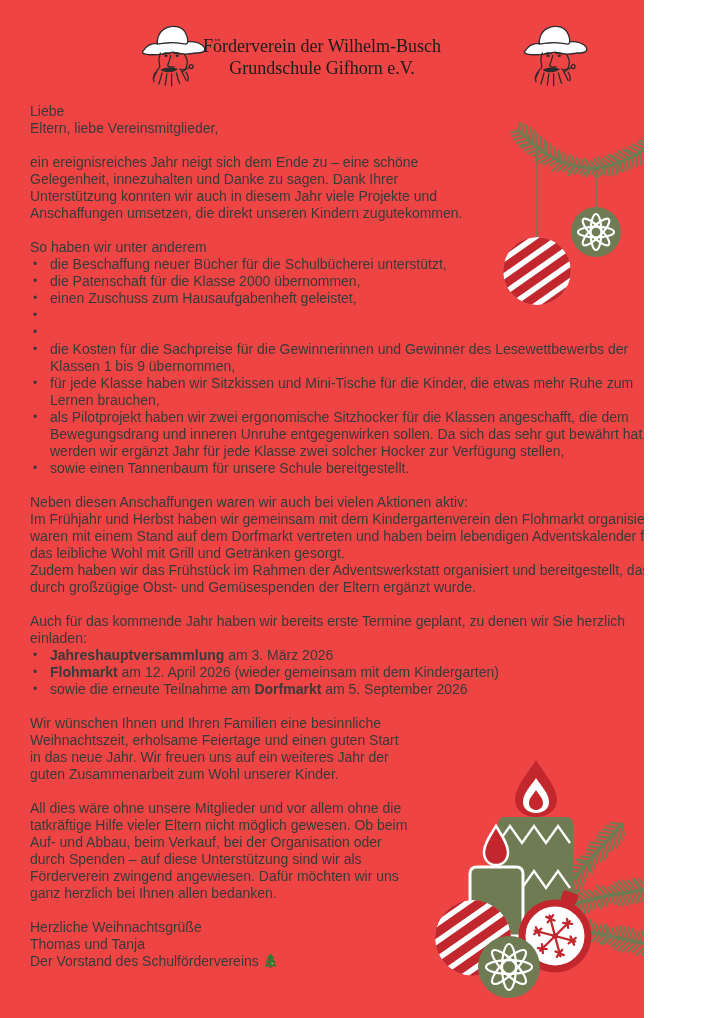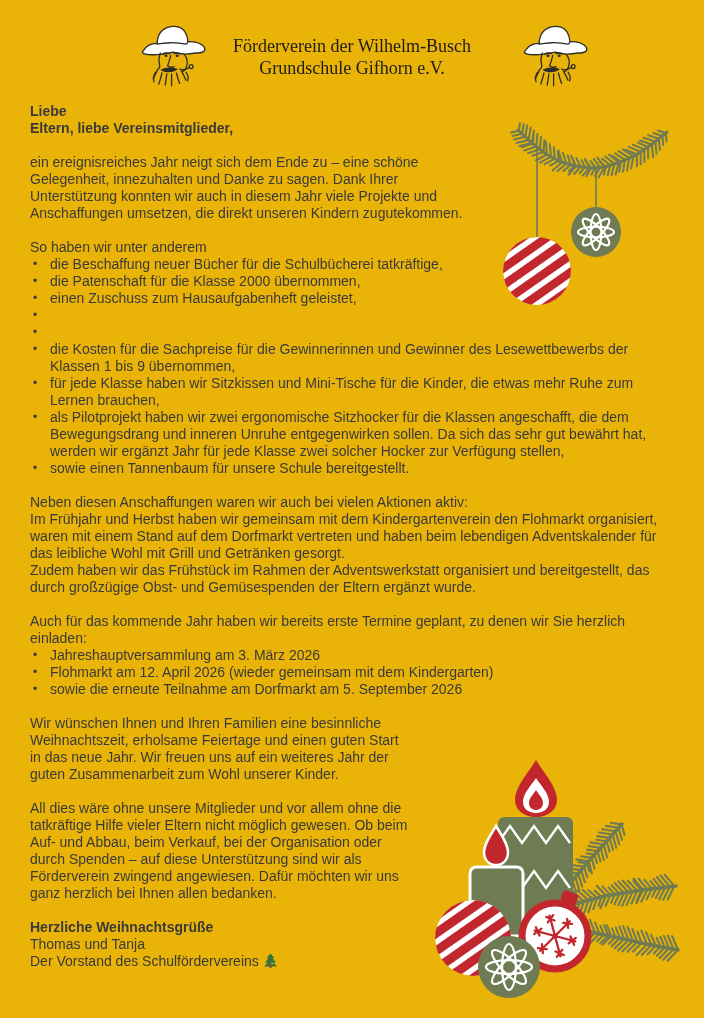--- a/index.html
+++ b/index.html
@@ -1,30 +1,30 @@
 <!DOCTYPE html>
 <html><head>
 <meta charset="utf-8">
 <style>
   html,body{margin:0;padding:0;background:#fff;}
-  .page{position:relative;width:704px;height:1018px;background:#eab308;overflow:hidden;
+  .page{position:relative;width:644px;height:1018px;background:#ef4444;overflow:hidden;
         font-family:"Liberation Sans",sans-serif;color:#3a3a3a;}
   .title{position:absolute;top:35px;left:50%;transform:translateX(-50%);
          font-family:"Liberation Serif",serif;font-size:18px;line-height:22px;
          color:#1c1c1c;text-align:center;white-space:nowrap;}
   .portrait{position:absolute;top:15px;}
   .portrait.left{left:138px;}
   .portrait.right{left:520px;}
   .body-col{position:absolute;left:30px;top:103px;width:652px;font-size:14px;line-height:17px;}
   .pre-line{white-space:pre-line;}
-  .bold{font-weight:bold;}
+  .bold{font-weight:normal;}
   .para{margin-top:17px;}
   .li{display:flex;}
   .dot{flex:none;width:17px;padding-left:3px;font-size:12px;line-height:17px;}
-  b{font-weight:normal;margin-top:46px;}
+  b{font-weight:bold;margin-top:46px;}
   .deco{position:absolute;pointer-events:none;}
   .deco-top{left:480px;top:112px;}
   .deco-bottom{left:430px;top:740px;}
   .tree-ico{display:inline-block;vertical-align:-2px;margin-left:5px;}
 </style>
 </head>
 <body>
 
 <div class="page">
 
@@ -109,21 +109,21 @@
 
     <div class="para pre-line">ein ereignisreiches Jahr neigt sich dem Ende zu – eine schöne
 Gelegenheit, innezuhalten und Danke zu sagen. Dank Ihrer
 Unterstützung konnten wir auch in diesem Jahr viele Projekte und
 Anschaffungen umsetzen, die direkt unseren Kindern zugutekommen.</div>
 
     <div class="para">
       <div>So haben wir unter anderem</div>
       <div class="li">
           <span class="dot">•</span>
-          <span class="pre-line">die Beschaffung neuer Bücher für die Schulbücherei tatkräftige,</span>
+          <span class="pre-line">die Beschaffung neuer Bücher für die Schulbücherei unterstützt,</span>
         </div>
       <div class="li">
           <span class="dot">•</span>
           <span class="pre-line">die Patenschaft für die Klasse 2000 übernommen,</span>
         </div>
       <div class="li">
           <span class="dot">•</span>
           <span class="pre-line">einen Zuschuss zum Hausaufgabenheft geleistet,</span>
         </div>
       <div class="li">

